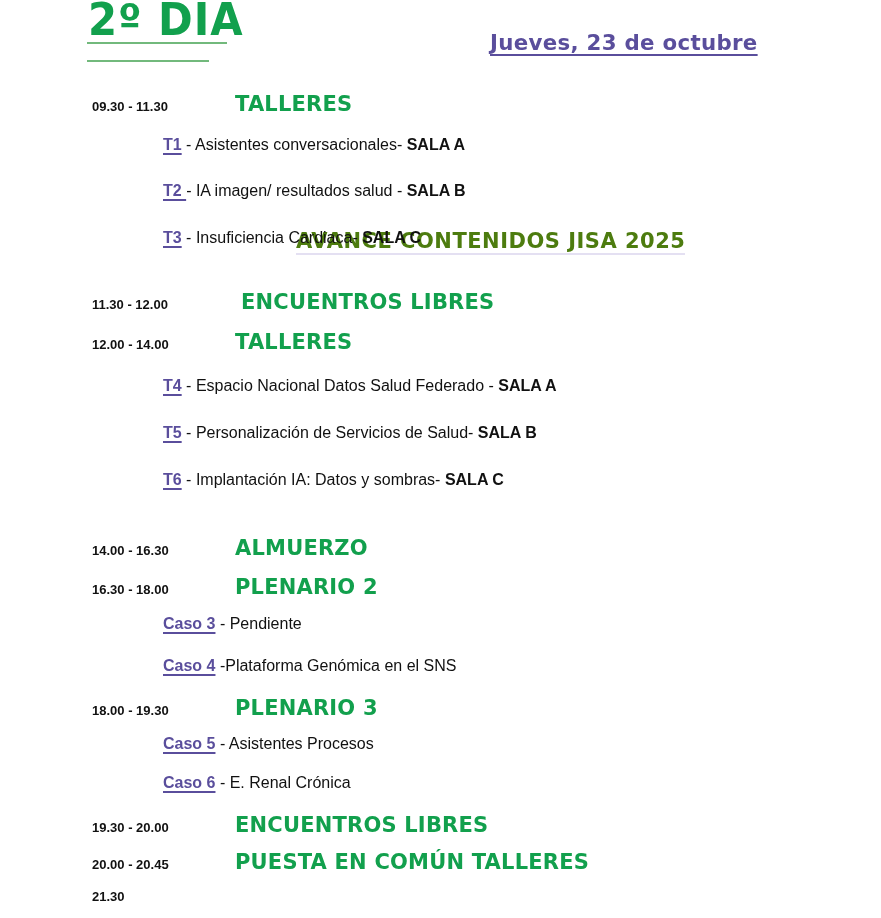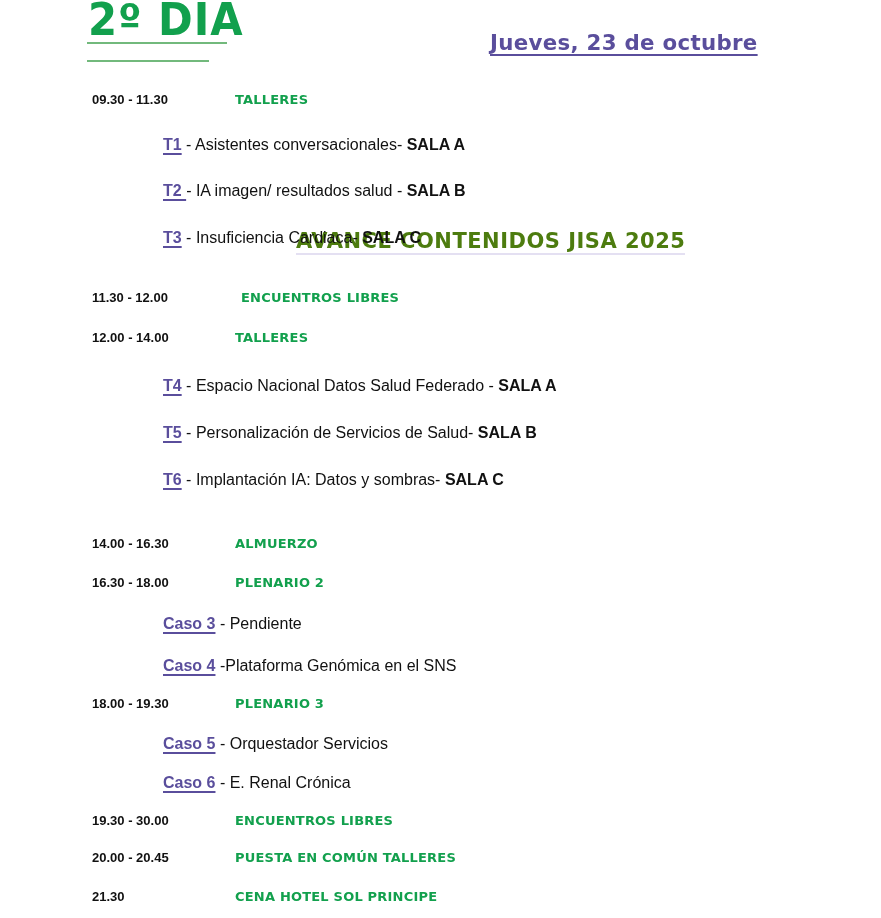--- a/index.html
+++ b/index.html
@@ -76,21 +76,21 @@
       font-family: "Liberation Sans", sans-serif;
       font-weight: bold;
       font-size: 13px;
       color: #111111;
       display: inline-block;
       width: 143px;
     }
     .event {
       font-family: "DejaVu Sans", sans-serif;
       font-weight: bold;
-      font-size: 13px;
+      font-size: 21px;
       color: #12a04d;
       letter-spacing: 0.2px;
     }
     .sub {
       position: absolute;
       left: 163px;
       white-space: nowrap;
       z-index: 1;
       font-family: "Liberation Sans", sans-serif;
       font-size: 16px;
@@ -165,32 +165,31 @@
 </div>
 <div class="sub" style="top:657px;">
   <span class="code">Caso 4</span><span> -Plataforma Genómica en el SNS</span>
 </div>
 
 <div class="row" style="top:696px;">
   <span class="time">18.00 - 19.30</span>
   <span class="event">PLENARIO 3</span>
 </div>
 <div class="sub" style="top:735px;">
-  <span class="code">Caso 5</span><span> - Orquestador Servicios</span>
+  <span class="code">Caso 5</span><span> - Asistentes Procesos</span>
 </div>
 <div class="sub" style="top:774px;">
   <span class="code">Caso 6</span><span> - E. Renal Crónica</span>
 </div>
 
 <div class="row" style="top:813px;">
-  <span class="time">19.30 - 30.00</span>
+  <span class="time">19.30 - 20.00</span>
   <span class="event">ENCUENTROS LIBRES</span>
 </div>
 
 <div class="row" style="top:850px;">
   <span class="time">20.00 - 20.45</span>
   <span class="event">PUESTA EN COMÚN TALLERES</span>
 </div>
 
 <div class="row" style="top:889px;">
   <span class="time">21.30</span>
-  <span class="event">CENA HOTEL SOL PRINCIPE</span>
 </div>
 
 </body></html>

